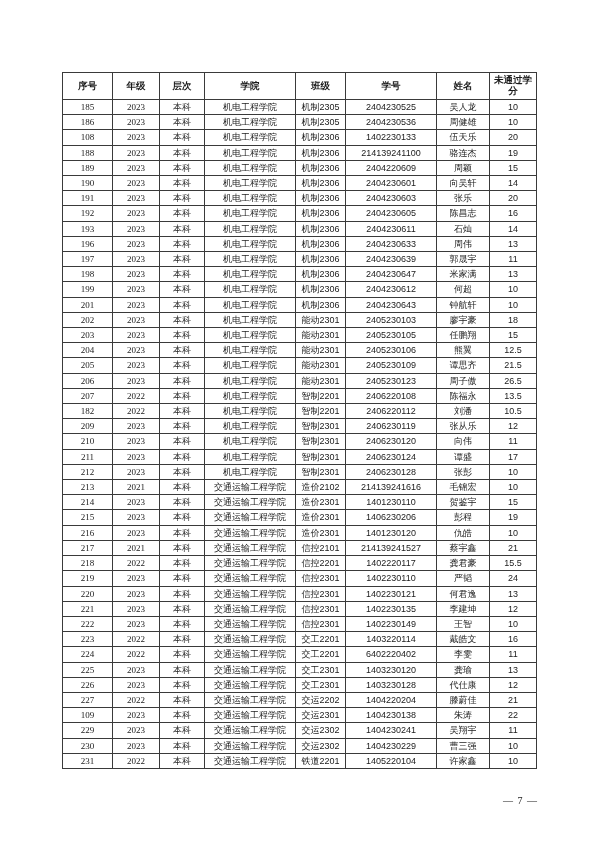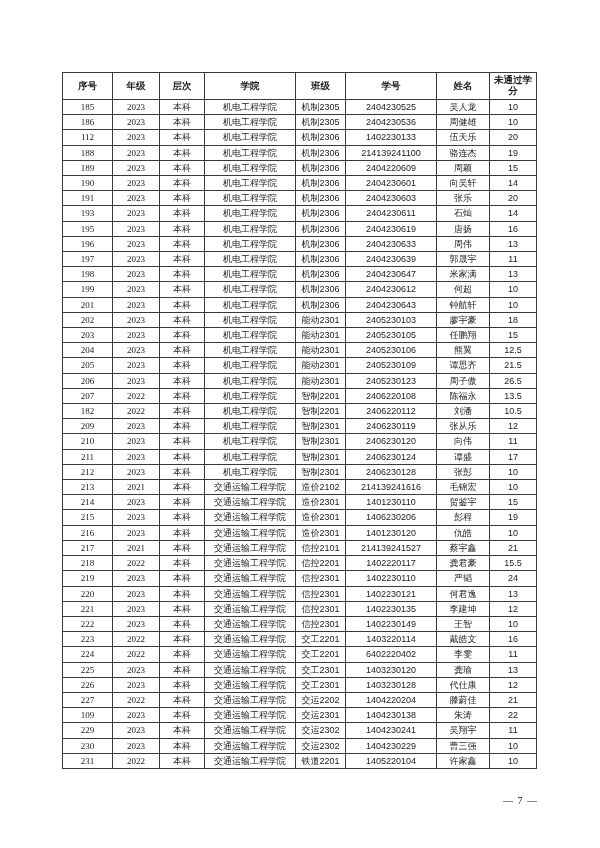--- a/index.html
+++ b/index.html
@@ -120,21 +120,21 @@
           <td class="cell-serial">186</td>
           <td class="cell-grade">2023</td>
           <td class="cell-level">本科</td>
           <td class="cell-college">机电工程学院</td>
           <td class="cell-class">机制2305</td>
           <td class="cell-student-id">2404230536</td>
           <td class="cell-name">周健雄</td>
           <td class="cell-credits">10</td>
         </tr>
         <tr>
-          <td class="cell-serial">112</td>
+          <td class="cell-serial">108</td>
           <td class="cell-grade">2023</td>
           <td class="cell-level">本科</td>
           <td class="cell-college">机电工程学院</td>
           <td class="cell-class">机制2306</td>
           <td class="cell-student-id">1402230133</td>
           <td class="cell-name">伍天乐</td>
           <td class="cell-credits">20</td>
         </tr>
         <tr>
           <td class="cell-serial">188</td>
@@ -170,38 +170,38 @@
           <td class="cell-serial">191</td>
           <td class="cell-grade">2023</td>
           <td class="cell-level">本科</td>
           <td class="cell-college">机电工程学院</td>
           <td class="cell-class">机制2306</td>
           <td class="cell-student-id">2404230603</td>
           <td class="cell-name">张乐</td>
           <td class="cell-credits">20</td>
         </tr>
         <tr>
+          <td class="cell-serial">192</td>
+          <td class="cell-grade">2023</td>
+          <td class="cell-level">本科</td>
+          <td class="cell-college">机电工程学院</td>
+          <td class="cell-class">机制2306</td>
+          <td class="cell-student-id">2404230605</td>
+          <td class="cell-name">陈昌志</td>
+          <td class="cell-credits">16</td>
+        </tr>
+        <tr>
           <td class="cell-serial">193</td>
           <td class="cell-grade">2023</td>
           <td class="cell-level">本科</td>
           <td class="cell-college">机电工程学院</td>
           <td class="cell-class">机制2306</td>
           <td class="cell-student-id">2404230611</td>
           <td class="cell-name">石灿</td>
           <td class="cell-credits">14</td>
-        </tr>
-        <tr>
-          <td class="cell-serial">195</td>
-          <td class="cell-grade">2023</td>
-          <td class="cell-level">本科</td>
-          <td class="cell-college">机电工程学院</td>
-          <td class="cell-class">机制2306</td>
-          <td class="cell-student-id">2404230619</td>
-          <td class="cell-name">唐扬</td>
-          <td class="cell-credits">16</td>
         </tr>
         <tr>
           <td class="cell-serial">196</td>
           <td class="cell-grade">2023</td>
           <td class="cell-level">本科</td>
           <td class="cell-college">机电工程学院</td>
           <td class="cell-class">机制2306</td>
           <td class="cell-student-id">2404230633</td>
           <td class="cell-name">周伟</td>
           <td class="cell-credits">13</td>

